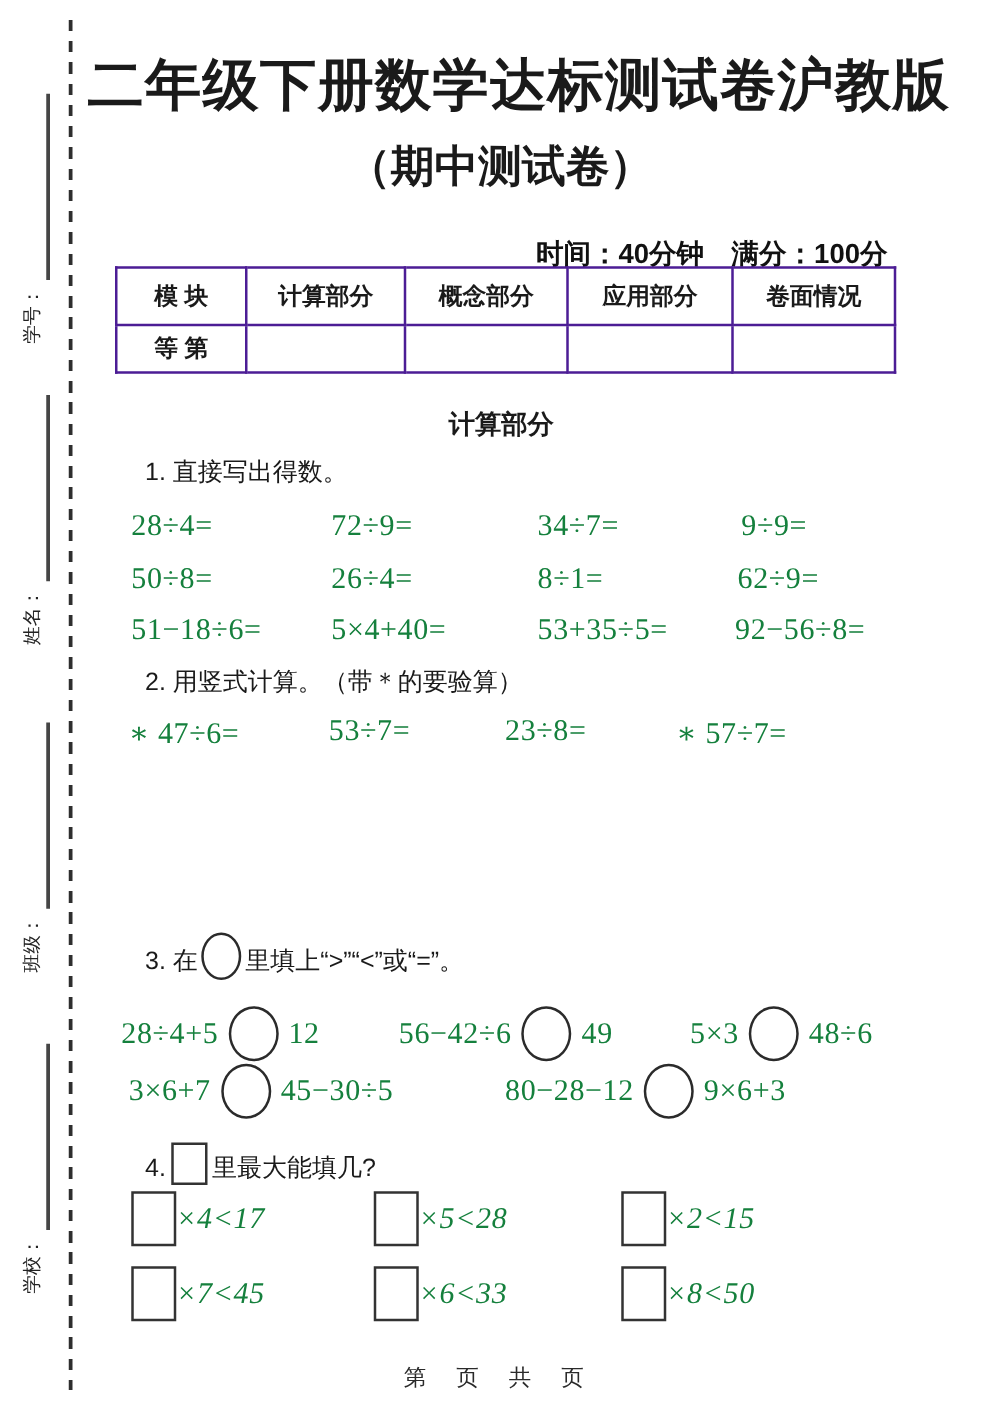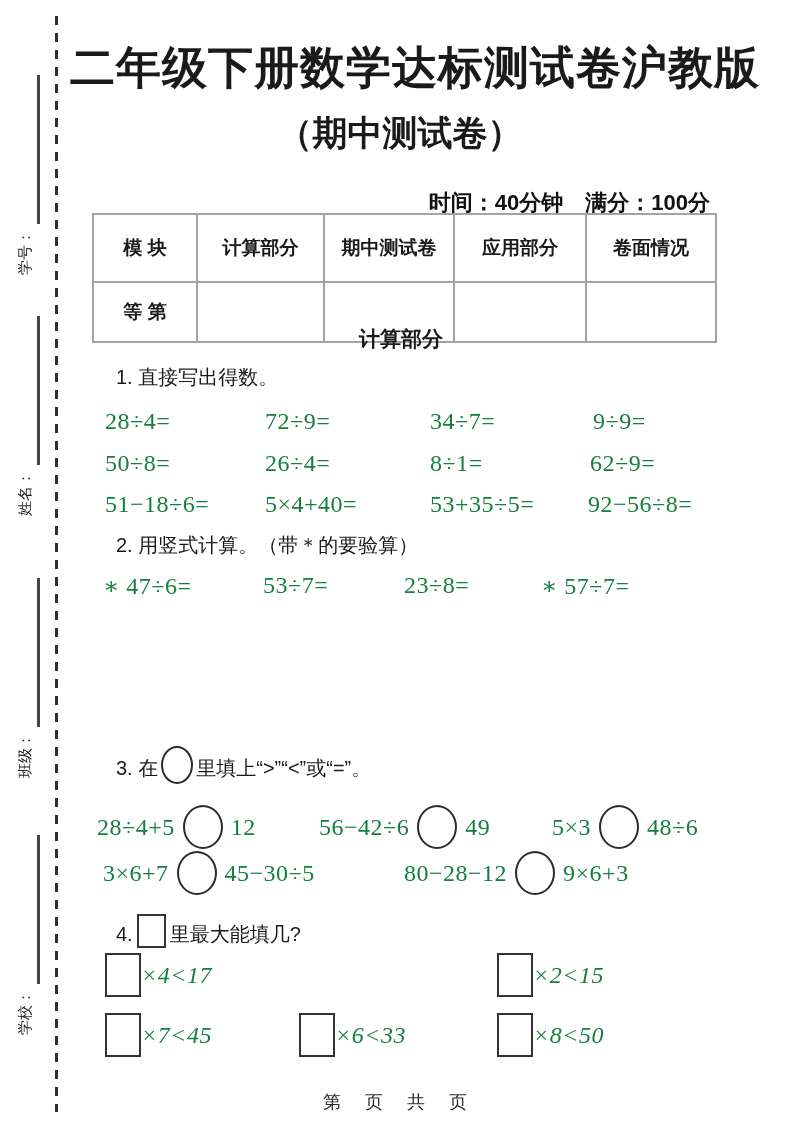--- a/index.html
+++ b/index.html
@@ -32,22 +32,22 @@
   .meta {
     position:absolute; top:188px; left:92px; width:618px; text-align:right;
     font-size:22px; font-weight:600; color:#111;
   }
   
   .score-table {
     position:absolute; top:213px; left:92px; border-collapse:collapse;
     table-layout:fixed;
   }
   .score-table td, .score-table th {
-    border:2px solid #a3a3a3; text-align:center; font-size:19px; font-weight:bold;
-    color:#1a1a1a; padding:11px;
+    border:2px solid #4c1d95; text-align:center; font-size:19px; font-weight:bold;
+    color:#1a1a1a; padding:0;
   }
   .score-table tr.hdr td { height:44px; }
   .score-table tr.val td { height:36px; }
   
   .section-title {
     position:absolute; top:325px; left:92px; width:618px; text-align:center;
     font-size:21px; font-weight:bold;
   }
   .q-label { position:absolute; left:88px; font-size:20px; font-weight:normal; white-space:nowrap;margin-left:28px; }
   .math { font-family:"Liberation Serif","DejaVu Serif",serif; font-size:24px; letter-spacing:0.5px; color:#15803d; white-space:nowrap; }
@@ -102,21 +102,21 @@
       <col style="width:104px">
         <col style="width:127px">
         <col style="width:130px">
         <col style="width:132px">
         <col style="width:130px">
     </colgroup>
     <tbody>
         <tr class="hdr">
       <td>模 块</td>
       <td>计算部分</td>
-      <td>期中测试卷</td>
+      <td>概念部分</td>
       <td>应用部分</td>
       <td>卷面情况</td>
     </tr>
     <tr class="val">
       <td>等 第</td>
       <td></td>
       <td></td>
       <td></td>
       <td></td>
     </tr>
@@ -174,20 +174,24 @@
     <span class="math">9×6+3</span>
   </div>
 
   <div class="q-label" style="top:914px">
     <span>4.</span><span class="sqbox small"></span><span>里最大能填几?</span>
   </div>
   <div class="q4item" style="left:105px; top:952px; height:46px">
     <span class="sqbox"></span>
     <span class="math">×4&lt;17</span>
   </div>
+  <div class="q4item" style="left:299px; top:952px; height:46px">
+    <span class="sqbox"></span>
+    <span class="math">×5&lt;28</span>
+  </div>
   <div class="q4item" style="left:497px; top:952px; height:46px">
     <span class="sqbox"></span>
     <span class="math">×2&lt;15</span>
   </div>
   <div class="q4item" style="left:105px; top:1012px; height:46px">
     <span class="sqbox"></span>
     <span class="math">×7&lt;45</span>
   </div>
   <div class="q4item" style="left:299px; top:1012px; height:46px">
     <span class="sqbox"></span>

